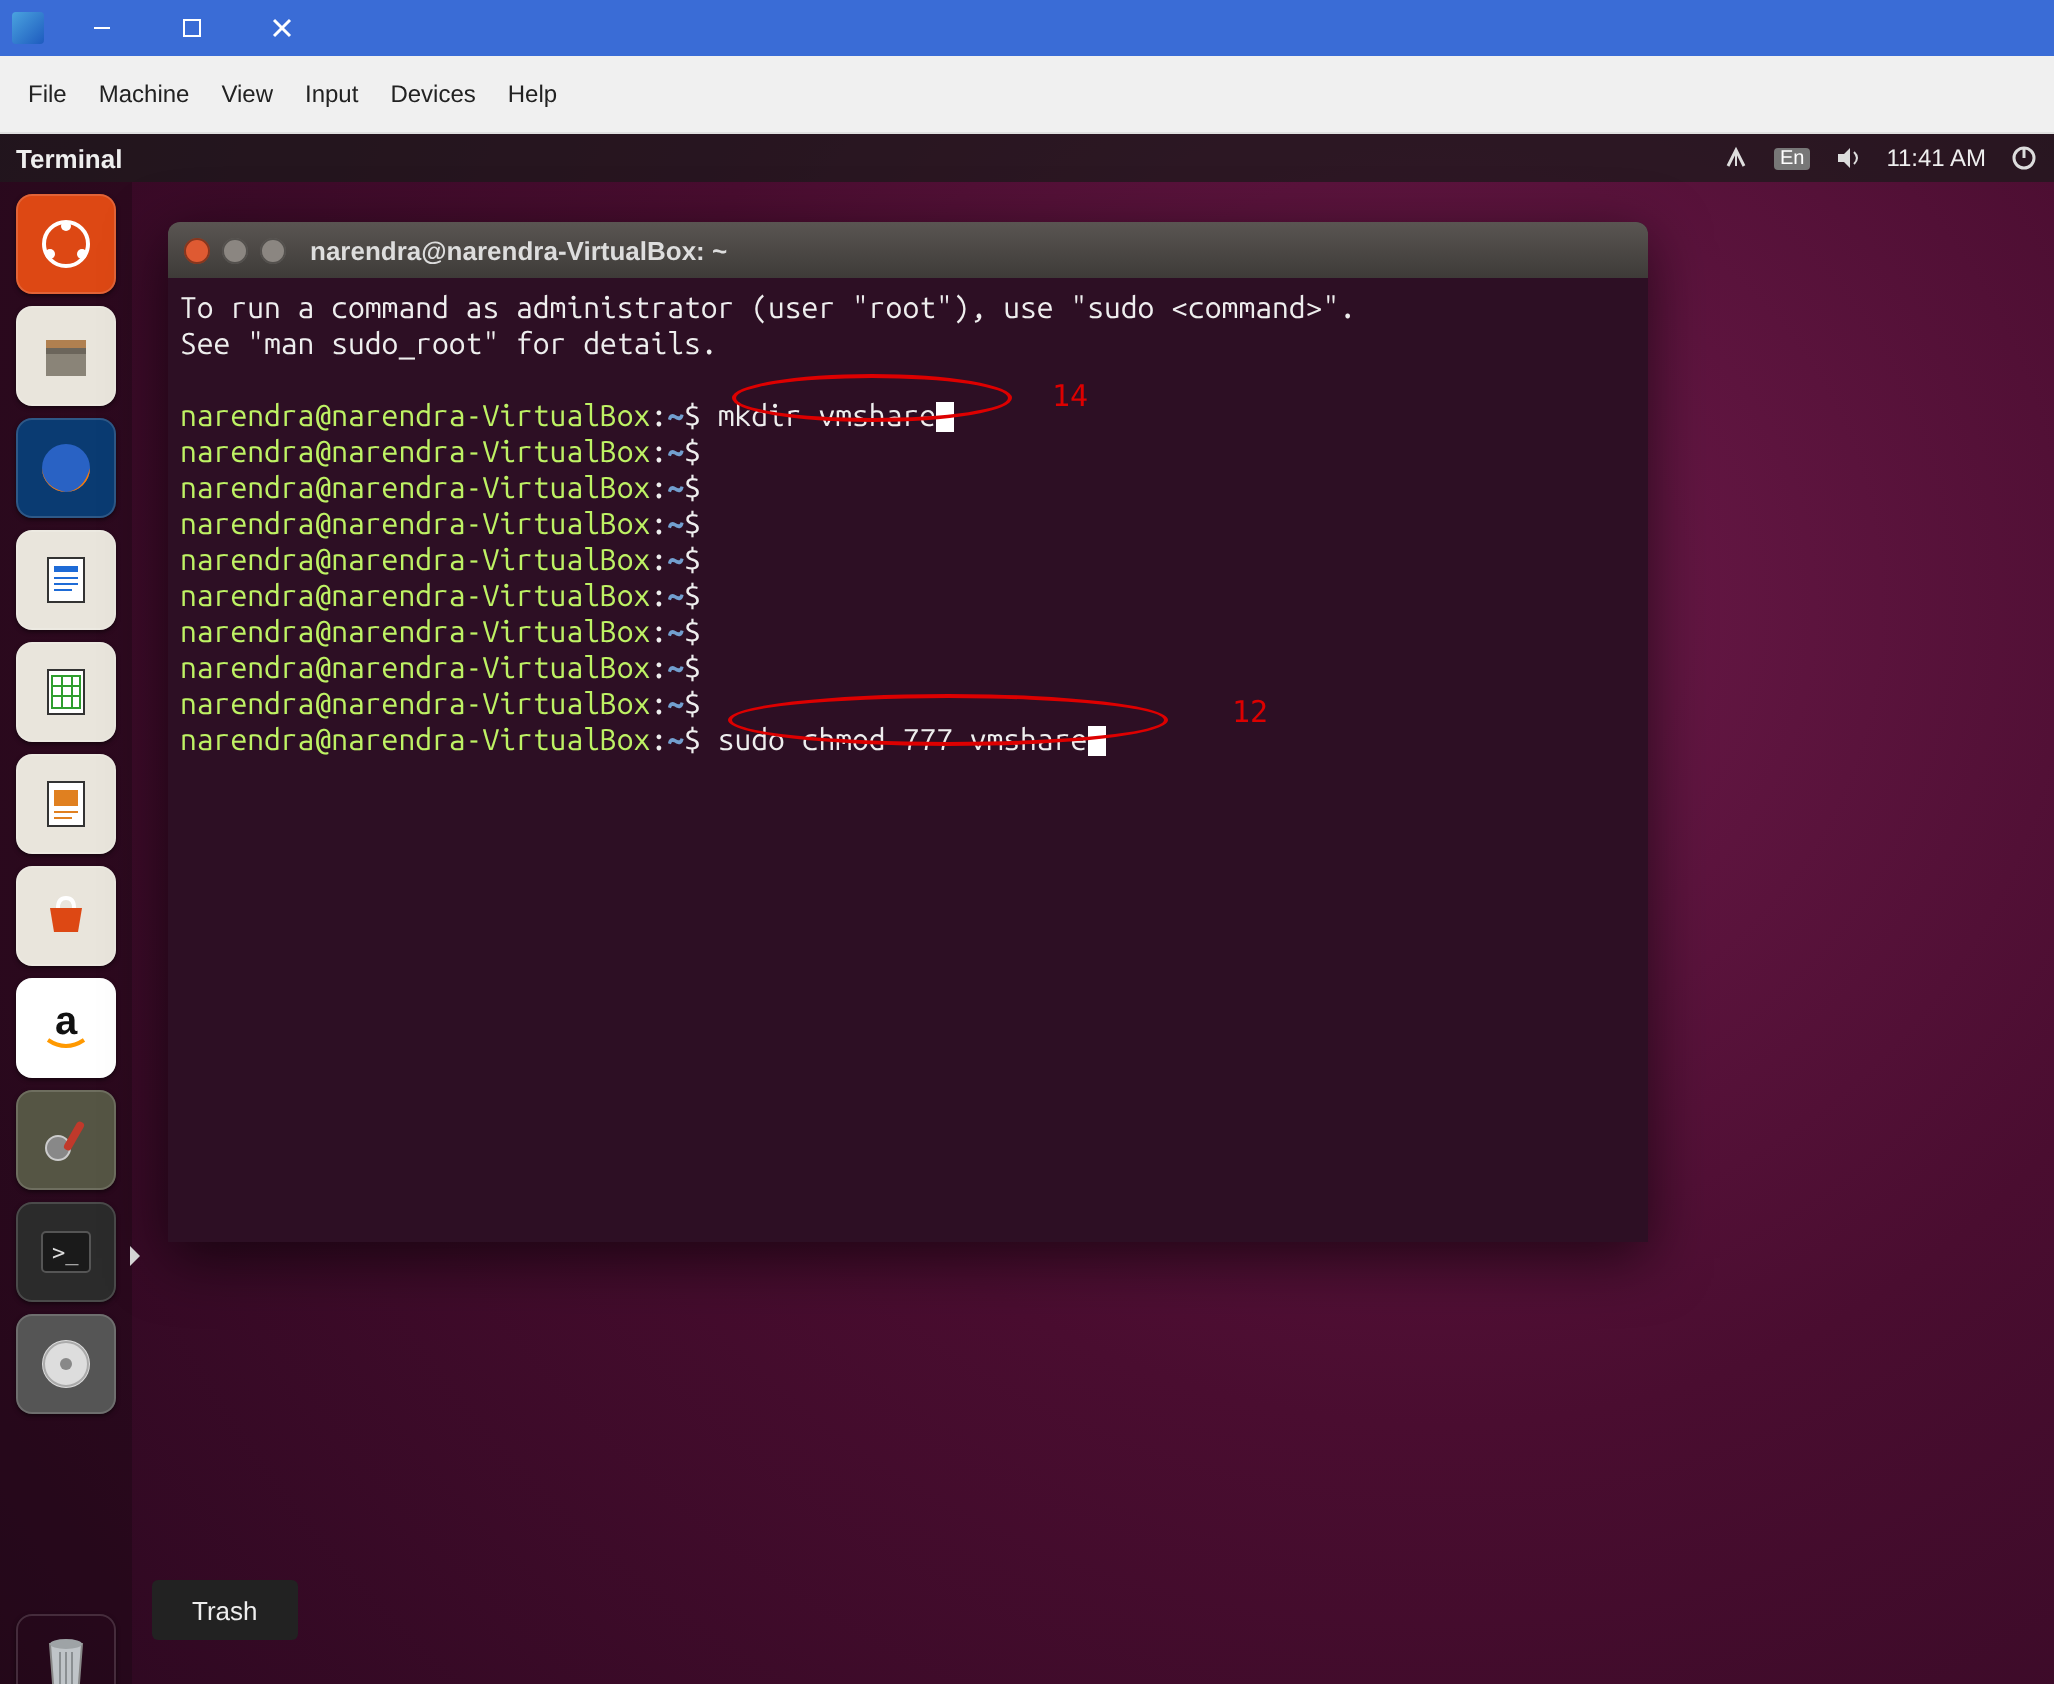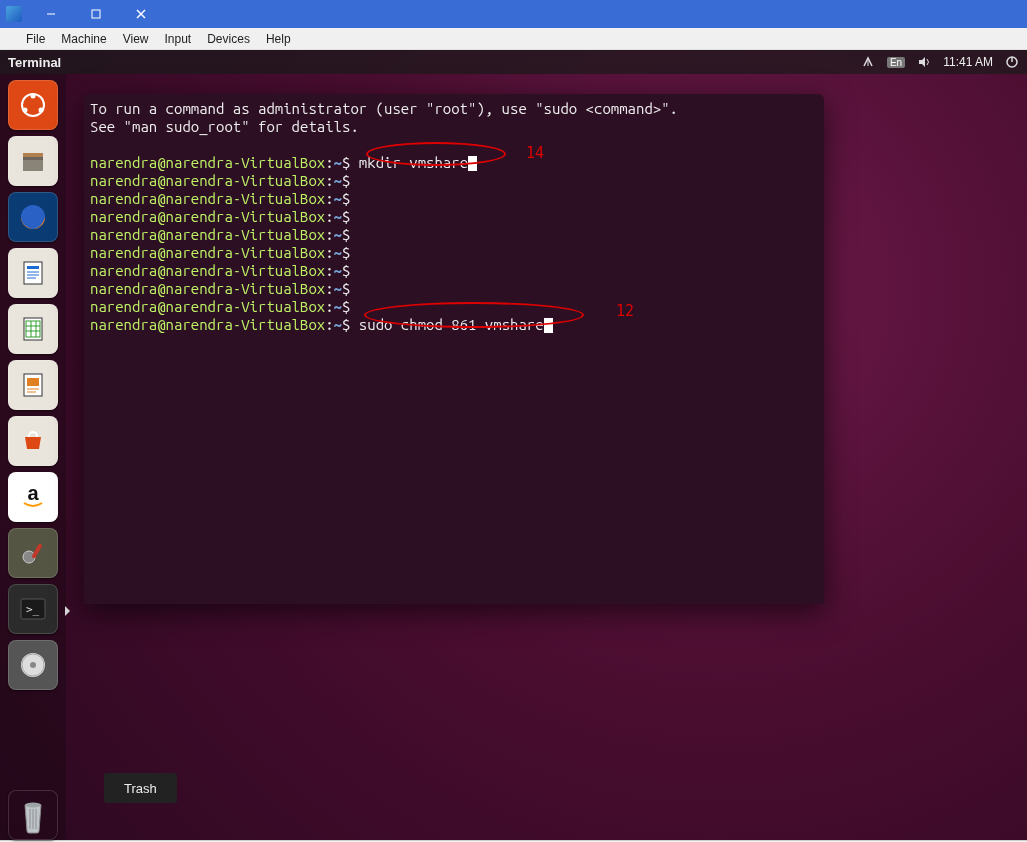--- a/index.html
+++ b/index.html
@@ -5,21 +5,21 @@
   * { box-sizing: border-box; margin: 0; padding: 0; }
   body { font-family: Arial, sans-serif; font-size: 13px; width: 1027px; height: 842px; overflow: hidden; background: #fff; }
 
   
   .vb-titlebar { height: 28px; background: #3a6cd6; display: flex; align-items: center; color: #fff; }
   .vb-titlebar .vb-icon { width: 16px; height: 16px; margin: 0 6px; background: linear-gradient(135deg,#4aa3df,#1e5bbf); border-radius: 2px; }
   .vb-titlebar .vb-title { flex: 1; font-size: 12px; }
   .vb-winbtns { display: flex; height: 28px; }
   .vb-winbtn { width: 45px; height: 28px; display: flex; align-items: center; justify-content: center; color: #fff; font-size: 14px; }
 
-  .vb-menubar { height: 22px; background: #f0f0f0; border-bottom: 1px solid #e0e0e0; display: flex; align-items: center; padding-left: 18px; font-size: 12px; color: #222; }
+  .vb-menubar { height: 39px; background: #f0f0f0; border-bottom: 1px solid #e0e0e0; display: flex; align-items: center; padding-left: 6px; font-size: 12px; color: #222; }
   .vb-menubar > div { padding: 2px 8px; }
 
   
   .ubuntu-area { position: relative; width: 1027px; height: 790px; background: radial-gradient(circle at 70% 30%, #6d1a4a 0%, #4a0d30 45%, #2c0820 100%); }
 
   
   .unity-panel { position: absolute; left: 0; top: 0; right: 0; height: 24px; background: rgba(25,25,25,0.7); display: flex; align-items: center; color: #eee; font-size: 13px; padding: 0 8px; }
   .unity-panel .app-title { font-weight: bold; }
   .unity-panel .spacer { flex: 1; }
   .unity-panel .indicator { margin-left: 12px; display: flex; align-items: center; font-size: 12px; }
@@ -37,21 +37,21 @@
   .lbtn.store { background:#e9e5dc; }
   .lbtn.amazon { background:#fff; }
   .lbtn.settings { background:#554; }
   .lbtn.terminal { background:#2b2b2b; }
   .lbtn.disc { background:#555; }
   .lbtn.trash { width:50px; height:50px; display:flex; align-items:center; justify-content:center; }
   .launcher .trash-gap { flex:1; }
   .arrow-ind { position:absolute; right:-4px; width:0; height:0; border-top:5px solid transparent; border-bottom:5px solid transparent; border-left:5px solid #ddd; }
 
   
-  .tooltip { position:absolute; left:76px; height:30px; background:#222; color:#eee; display:flex; align-items:center; padding:0 20px; border-radius:3px; font-size:13px;margin-left:28px; }
+  .tooltip { position:absolute; left:76px; height:30px; background:#222; color:#eee; display:flex; align-items:center; padding:0 20px; border-radius:3px; font-size:13px; }
   .tooltip::before { content:""; position:absolute; left:-8px; top:50%; margin-top:-8px; border:8px solid transparent; border-right-color:#222; }
 
   
   .termwin { position:absolute; left:84px; top:44px; width:740px; height:510px; background:#2d0f24; border-radius:6px 6px 0 0; box-shadow:0 8px 30px rgba(0,0,0,0.6); overflow:hidden; }
   .termwin .titlebar { height:28px; background: linear-gradient(#5a5552,#3e3b38); display:flex; align-items:center; padding:0 8px; }
   .twbtn { width:13px; height:13px; border-radius:50%; margin-right:6px; box-shadow:inset 0 0 0 1px rgba(0,0,0,0.4); }
   .twbtn.close { background:#df5a32; }
   .twbtn.min  { background:#8b8681; }
   .twbtn.max  { background:#8b8681; }
   .termwin .ttitle { color:#ddd; font-size:13px; margin-left:6px; font-weight:bold; }
@@ -228,33 +228,39 @@
           <line x1="23" y1="16" x2="23" y2="36" stroke="#8a8f92"></line>
         </svg>
     </div>
   </div>
 
   <div class="tooltip" style="top:723px">
     <span>Trash</span>
   </div>
 
   <div class="termwin">
+    <div class="titlebar">
+      <div class="twbtn close"></div>
+      <div class="twbtn min"></div>
+      <div class="twbtn max"></div>
+      <div class="ttitle">narendra@narendra-VirtualBox: ~</div>
+    </div>
     <div class="termbody"><span class="w">To run a command as administrator (user "root"), use "sudo &lt;command&gt;".</span>
 <span class="w">See "man sudo_root" for details.</span>
 
 <span class="g">narendra@narendra-VirtualBox</span><span class="w">:</span><span class="b">~</span><span class="w">$</span> <span class="w">mkdir vmshare</span><span class="cursor"></span>
 <span class="g">narendra@narendra-VirtualBox</span><span class="w">:</span><span class="b">~</span><span class="w">$</span> 
 <span class="g">narendra@narendra-VirtualBox</span><span class="w">:</span><span class="b">~</span><span class="w">$</span> 
 <span class="g">narendra@narendra-VirtualBox</span><span class="w">:</span><span class="b">~</span><span class="w">$</span> 
 <span class="g">narendra@narendra-VirtualBox</span><span class="w">:</span><span class="b">~</span><span class="w">$</span> 
 <span class="g">narendra@narendra-VirtualBox</span><span class="w">:</span><span class="b">~</span><span class="w">$</span> 
 <span class="g">narendra@narendra-VirtualBox</span><span class="w">:</span><span class="b">~</span><span class="w">$</span> 
 <span class="g">narendra@narendra-VirtualBox</span><span class="w">:</span><span class="b">~</span><span class="w">$</span> 
 <span class="g">narendra@narendra-VirtualBox</span><span class="w">:</span><span class="b">~</span><span class="w">$</span> 
-<span class="g">narendra@narendra-VirtualBox</span><span class="w">:</span><span class="b">~</span><span class="w">$</span> <span class="w">sudo chmod 861 vmshare</span><span class="cursor"></span>
+<span class="g">narendra@narendra-VirtualBox</span><span class="w">:</span><span class="b">~</span><span class="w">$</span> <span class="w">sudo chmod 777 vmshare</span><span class="cursor"></span>
       
       <div class="anno" style="left:282px; top:48px; width:140px; height:24px;"></div>
       <div class="anno-label" style="left:442px; top:50px;">14</div>
       <div class="anno" style="left:280px; top:208px; width:220px; height:26px;"></div>
       <div class="anno-label" style="left:532px; top:208px;">12</div>
     </div>
   </div>
 
 </div>
 

